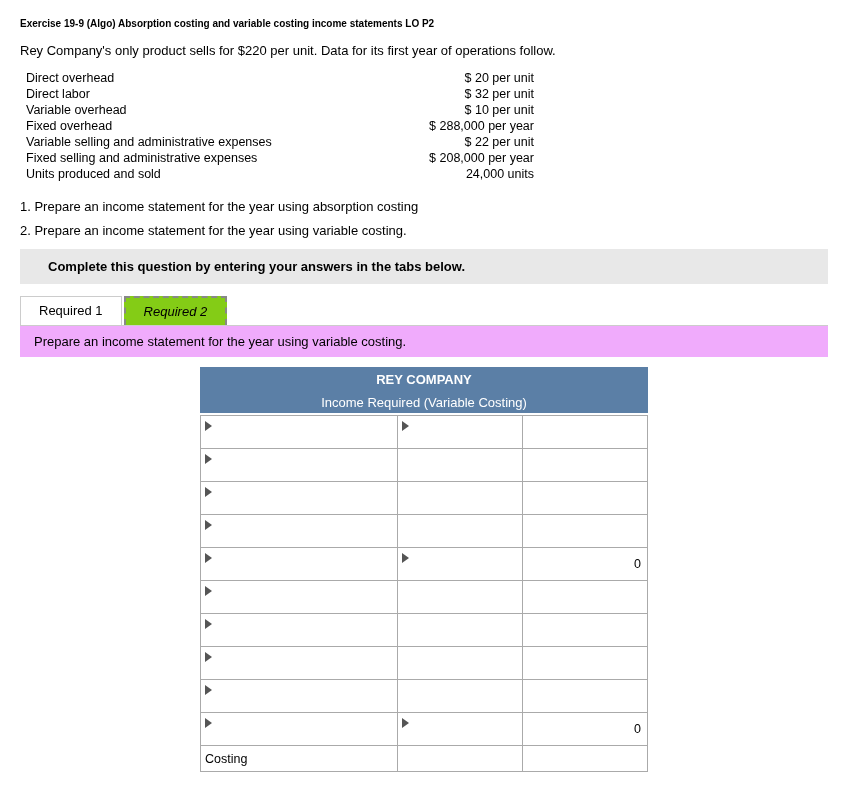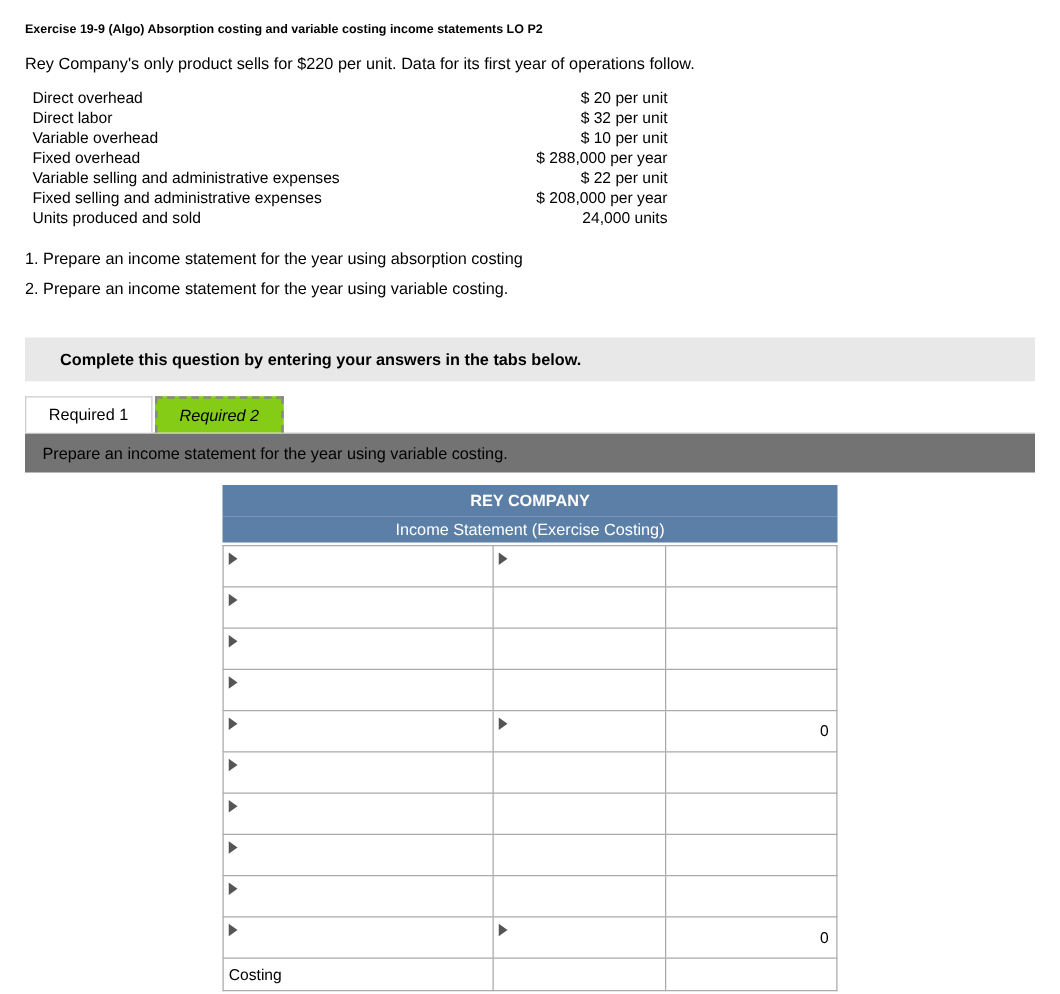--- a/index.html
+++ b/index.html
@@ -33,21 +33,21 @@
       vertical-align: top;
     }
     .data-table td.label-col {
       min-width: 340px;
     }
     .data-table td.value-col {
       text-align: right;
       min-width: 180px;
     }
     .instructions {
-      margin-bottom: 28px;
+      margin-bottom: 7px;
       font-size: 13px;
       line-height: 1.7;
     }
     .instructions p {
       margin-bottom: 2px;
     }
     .complete-box {
       background: #e8e8e8;
       padding: 10px 28px;
       margin-bottom: 12px;
@@ -70,27 +70,27 @@
       margin-right: 2px;
     }
     .tab.active {
       border: 2px dashed #888;
       border-bottom: none;
       background: #84cc16;
       font-weight: normal;
       font-style: italic;
     }
     .tab-instruction {
-      background: #737373;
+      background: #f0abfc;
       padding: 8px 14px;
       font-size: 13px;
       margin-bottom: 10px;
     }
     .income-table-wrapper {
-      width: 492px;
+      width: 448px;
       margin: 0 auto;
       margin-bottom: 20px;
     }
     .income-table-title {
       background: #5b7fa6;
       color: #fff;
       text-align: center;
       font-weight: bold;
       font-size: 13px;
       padding: 5px 0;
@@ -204,21 +204,21 @@
   </div>
   <div class="tab active" id="tab1">
     <span>Required 2</span>
   </div>
 </div>
 
 <div class="tab-instruction">Prepare an income statement for the year using variable costing.</div>
 
 <div class="income-table-wrapper">
   <div class="income-table-title">REY COMPANY</div>
-  <div class="income-table-subtitle">Income Statement (Exercise Costing)</div>
+  <div class="income-table-subtitle">Income Required (Variable Costing)</div>
   <table class="income-table">
     <tbody id="income-rows-body">
         <tr>
           <td class="col-label"><span class="triangle-marker"></span><input type="text" style=""></td>
           <td class="col-mid"><span class="triangle-marker"></span><input type="text" style=""></td>
           <td class="col-right"><input type="text" style=""></td>
         </tr>
         <tr>
           <td class="col-label"><span class="triangle-marker"></span><input type="text" style=""></td>
           <td class="col-mid"><input type="text" style=""></td>

